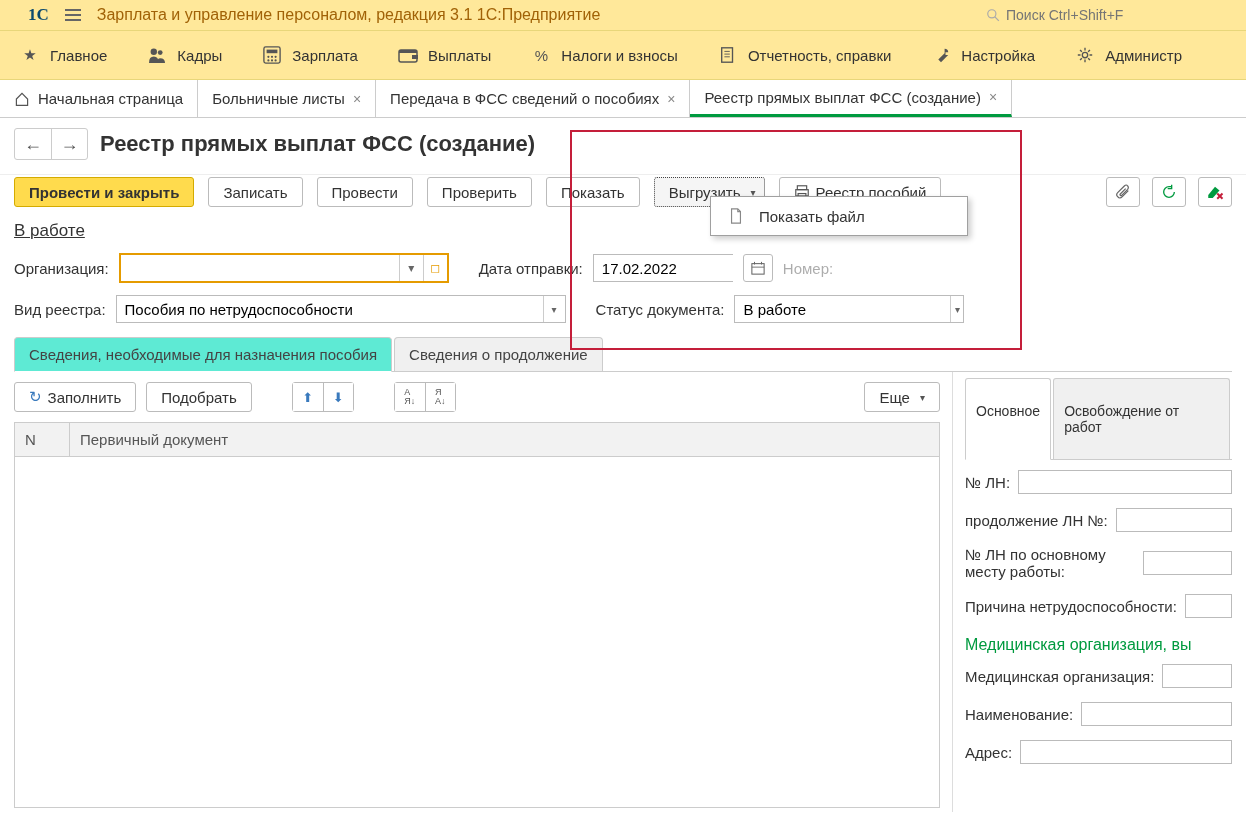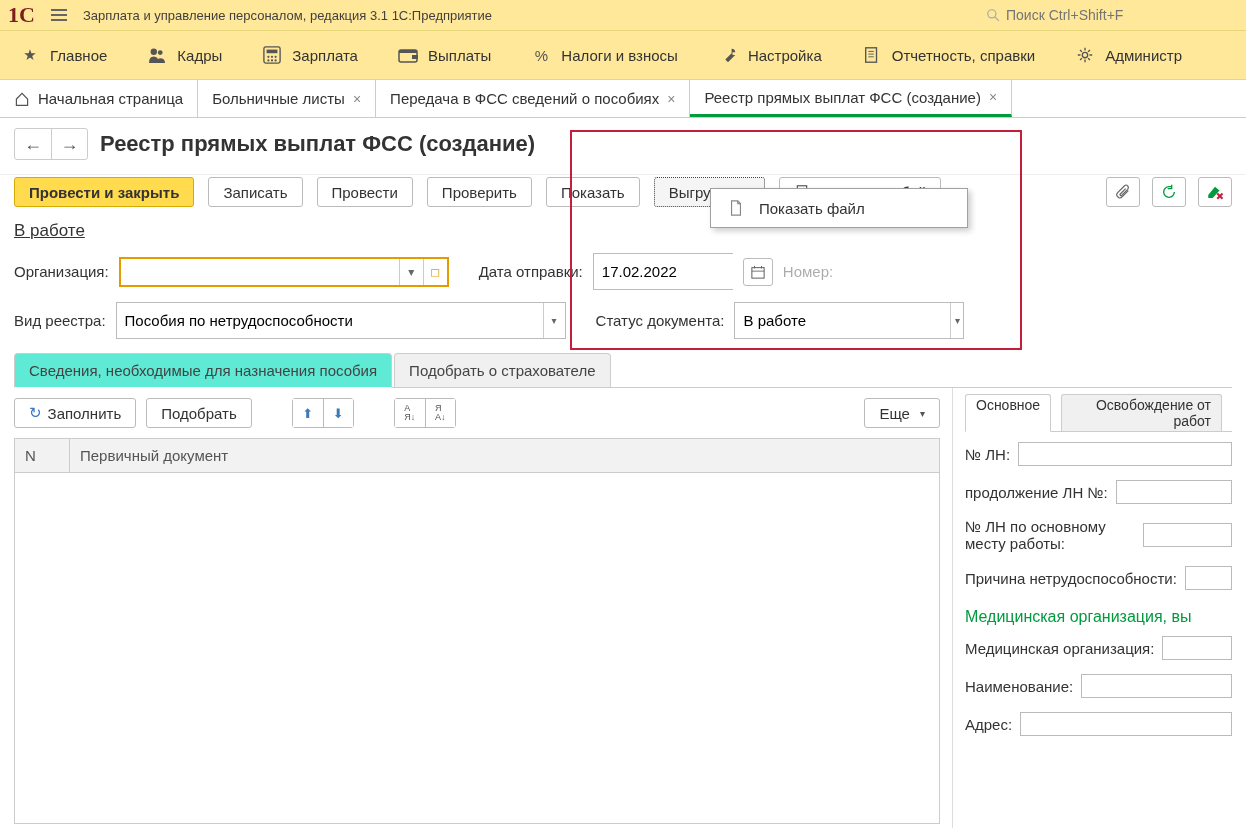--- a/index.html
+++ b/index.html
@@ -1,23 +1,23 @@
 <!DOCTYPE html>
 <html><head>
 <meta charset="utf-8">
 <style>
   * { box-sizing: border-box; margin: 0; padding: 0; }
   body { font-family: Arial, sans-serif; font-size: 14px; color: #333; background: #fff; overflow: hidden; width: 1246px; height: 832px; }
 
   
   .topbar { display: flex; align-items: center; height: 30px; background: #ffe89a; padding: 0 8px; gap: 12px; }
-  .logo-1c { color: #7f1d1d; font-weight: bold; font-size: 22px; font-family: serif; }
+  .logo-1c { color: #0c4a6e; font-weight: bold; font-size: 17px; font-family: serif; margin-left: 20px; }
   .hamburger { display: flex; flex-direction: column; gap: 3px; padding: 4px; cursor: pointer; }
   .hamburger span { width: 16px; height: 2px; background: #666; }
-  .app-title { color: #404040; font-size: 13px; }
+  .app-title { color: #a16207; font-size: 16px; }
   .search-box { margin-left: auto; display: flex; align-items: center; gap: 6px; color: #999; width: 260px; padding: 3px 8px; }
   .search-box input { border: none; background: transparent; outline: none; font-size: 14px; color: #999; width: 200px; }
 
   
   .main-nav { display: flex; align-items: center; background: #ffe89a; border-top: 1px solid #e8d67a; border-bottom: 1px solid #e8d67a; height: 50px; }
   .main-nav-item { display: flex; align-items: center; gap: 10px; padding: 0 20px; height: 100%; cursor: pointer; color: #333; font-size: 15px; }
   .nav-icon { width: 20px; height: 20px; display: flex; align-items: center; justify-content: center; color: #555; }
 
   
   .tabs-row { display: flex; align-items: stretch; border-bottom: 1px solid #ccc; height: 38px; }
@@ -40,34 +40,34 @@
   .btn-export { background: #f5f5f5; border-style: solid; border-color: #888; padding-right: 8px; }
   .btn-export-filled { border: 1px dotted #444; }
   .dropdown-arrow { font-size: 10px; color: #555; margin-left: 4px; }
   .toolbar-right { margin-left: auto; display: flex; gap: 12px; align-items: center; }
   .icon-btn { width: 34px; height: 30px; border: 1px solid #bbb; border-radius: 3px; display: flex; align-items: center; justify-content: center; background: #fff; cursor: pointer; }
 
   
   .red-box { position: absolute; left: 570px; top: 130px; width: 452px; height: 220px; border: 2px solid #c41e3a; pointer-events: none; z-index: 50; }
 
   
-  .export-menu { position: absolute; left: 710px; top: 188px; width: 258px; border: 1px solid #a0a0a0; background: #fff; box-shadow: 3px 3px 6px rgba(0,0,0,0.2); z-index: 40; }
+  .export-menu { position: absolute; left: 710px; top: 196px; width: 258px; border: 1px solid #a0a0a0; background: #fff; box-shadow: 3px 3px 6px rgba(0,0,0,0.2); z-index: 40; }
   .export-menu-item { display: flex; align-items: center; gap: 14px; padding: 10px 16px; cursor: pointer; font-size: 15px; }
   .export-menu-item.hover { background: #ffdb4d; }
   .menu-icon { width: 18px; height: 18px; display: flex; align-items: center; justify-content: center; }
 
   
   .status-row { padding: 6px 14px; }
   .status-link { color: #333; text-decoration: underline; font-size: 17px; font-weight: 500; }
   .form-row { display: flex; align-items: center; gap: 10px; padding: 6px 14px; }
   .form-label { font-size: 15px; color: #333; text-align: right; }
   .org-input-wrap { display: flex; align-items: center; border: 2px solid #e59b00; height: 30px; width: 330px; }
   .org-input-wrap input { border: none; flex: 1; height: 100%; padding: 0 6px; outline: none; }
   .org-btn { width: 24px; height: 100%; border-left: 1px solid #ccc; display: flex; align-items: center; justify-content: center; color: #666; font-size: 12px; cursor: pointer; }
-  .select-wrap { display: flex; align-items: center; border: 1px solid #bbb; height: 37px; }
+  .select-wrap { display: flex; align-items: center; border: 1px solid #bbb; height: 28px; }
   .select-wrap input { border: none; flex: 1; height: 100%; padding: 0 8px; font-size: 15px; outline: none; }
   .select-btn { width: 22px; height: 100%; border-left: 1px solid #ccc; display: flex; align-items: center; justify-content: center; color: #666; font-size: 10px; cursor: pointer; }
 
   
   .inner-tabs { display: flex; border-bottom: 1px solid #ccc; margin: 8px 14px 0; }
   .inner-tab { padding: 8px 14px; border: 1px solid #ccc; border-bottom: none; background: #f0f0f0; cursor: pointer; font-size: 15px; color: #444; border-radius: 4px 4px 0 0; margin-right: 2px; }
   .inner-tab.active { background: #5eead4; border-bottom: 1px solid #fff; margin-bottom: -1px; }
 
   
   .content-body { display: flex; padding: 0 14px; gap: 12px; }
@@ -84,21 +84,21 @@
   .data-table { border: 1px solid #ccc; width: 100%; }
   .table-header { display: flex; background: #f2f2f2; border-bottom: 1px solid #ccc; }
   .th { padding: 8px 10px; border-right: 1px solid #ccc; font-size: 15px; color: #555; }
   .th.n { width: 55px; }
   .th.sotr { width: 280px; }
   .th.doc { flex: 1; border-right: none; }
   .table-body { height: 350px; }
 
   
   .right-tabs { display: flex; border-bottom: 1px solid #ccc; margin-bottom: 10px; }
-  .right-tab { padding: 2px 10px; border: 1px solid #ccc; border-bottom: none; background: #f0f0f0; font-size: 14px; cursor: pointer; margin-right: 10px; border-radius: 3px 3px 0 0; text-align: right; }
+  .right-tab { padding: 24px 10px; border: 1px solid #ccc; border-bottom: none; background: #f0f0f0; font-size: 14px; cursor: pointer; margin-right: 2px; border-radius: 3px 3px 0 0; }
   .right-tab.active { background: #fff; border-bottom: 1px solid #fff; margin-bottom: -1px; }
 
   .right-field { display: flex; align-items: center; gap: 8px; margin-bottom: 14px; font-size: 15px; }
   .right-field label { flex-shrink: 0; }
   .right-field input { border: 1px solid #bbb; height: 24px; flex: 1; min-width: 40px; }
   .section-title-green { color: #009a3f; font-size: 16px; margin: 18px 0 10px; }
 
   svg { display: block; }
 </style>
 </head>
@@ -162,35 +162,35 @@
       </span>
     <span>Выплаты</span>
   </div>
   <div class="main-nav-item">
     <span class="nav-icon">%</span>
     <span>Налоги и взносы</span>
   </div>
   <div class="main-nav-item">
     <span class="nav-icon">
         <svg width="18" height="18" viewBox="0 0 20 20">
-          <path d="M14 3 Q18 3 18 7 L15 7 L15 10 L18 10 L10 18 L7 15 L14 8 Z" fill="#555"></path>
-        </svg>
-      </span>
-    <span>Настройка</span>
-  </div>
-  <div class="main-nav-item">
-    <span class="nav-icon">
-        <svg width="18" height="18" viewBox="0 0 20 20">
           <rect x="3" y="2" width="12" height="16" fill="none" stroke="#555" stroke-width="1.5"></rect>
           <line x1="6" y1="6" x2="12" y2="6" stroke="#555"></line>
           <line x1="6" y1="9" x2="12" y2="9" stroke="#555"></line>
           <line x1="6" y1="12" x2="12" y2="12" stroke="#555"></line>
         </svg>
       </span>
     <span>Отчетность, справки</span>
+  </div>
+  <div class="main-nav-item">
+    <span class="nav-icon">
+        <svg width="18" height="18" viewBox="0 0 20 20">
+          <path d="M14 3 Q18 3 18 7 L15 7 L15 10 L18 10 L10 18 L7 15 L14 8 Z" fill="#555"></path>
+        </svg>
+      </span>
+    <span>Настройка</span>
   </div>
   <div class="main-nav-item">
     <span class="nav-icon">
         <svg width="18" height="18" viewBox="0 0 20 20">
           <circle cx="10" cy="10" r="3" fill="none" stroke="#555" stroke-width="1.5"></circle>
           <path d="M10 2 L10 5 M10 15 L10 18 M2 10 L5 10 M15 10 L18 10 M4.5 4.5 L6.5 6.5 M13.5 13.5 L15.5 15.5 M4.5 15.5 L6.5 13.5 M13.5 6.5 L15.5 4.5" stroke="#555" stroke-width="1.5"></path>
         </svg>
       </span>
     <span>Администр</span>
   </div>
@@ -320,21 +320,21 @@
   <span style="width:10px"></span>
   <span class="form-label">Статус документа:</span>
   <div class="select-wrap" style="width:230px">
     <input type="text" value="В работе" style="">
     <div class="select-btn">▾</div>
   </div>
 </div>
 
 <div class="inner-tabs">
   <div class="inner-tab active">Сведения, необходимые для назначения пособия</div>
-  <div class="inner-tab">Подобрать о страхователе</div>
+  <div class="inner-tab">Сведения о продолжение</div>
 </div>
 
 <div class="content-body">
   <div class="left-panel">
     <div class="sub-toolbar">
       <button class="btn">
         <span style="color:#3a7abd">↻</span>
         <span>Заполнить</span>
       </button>
       <button class="btn">Подобрать</button>

